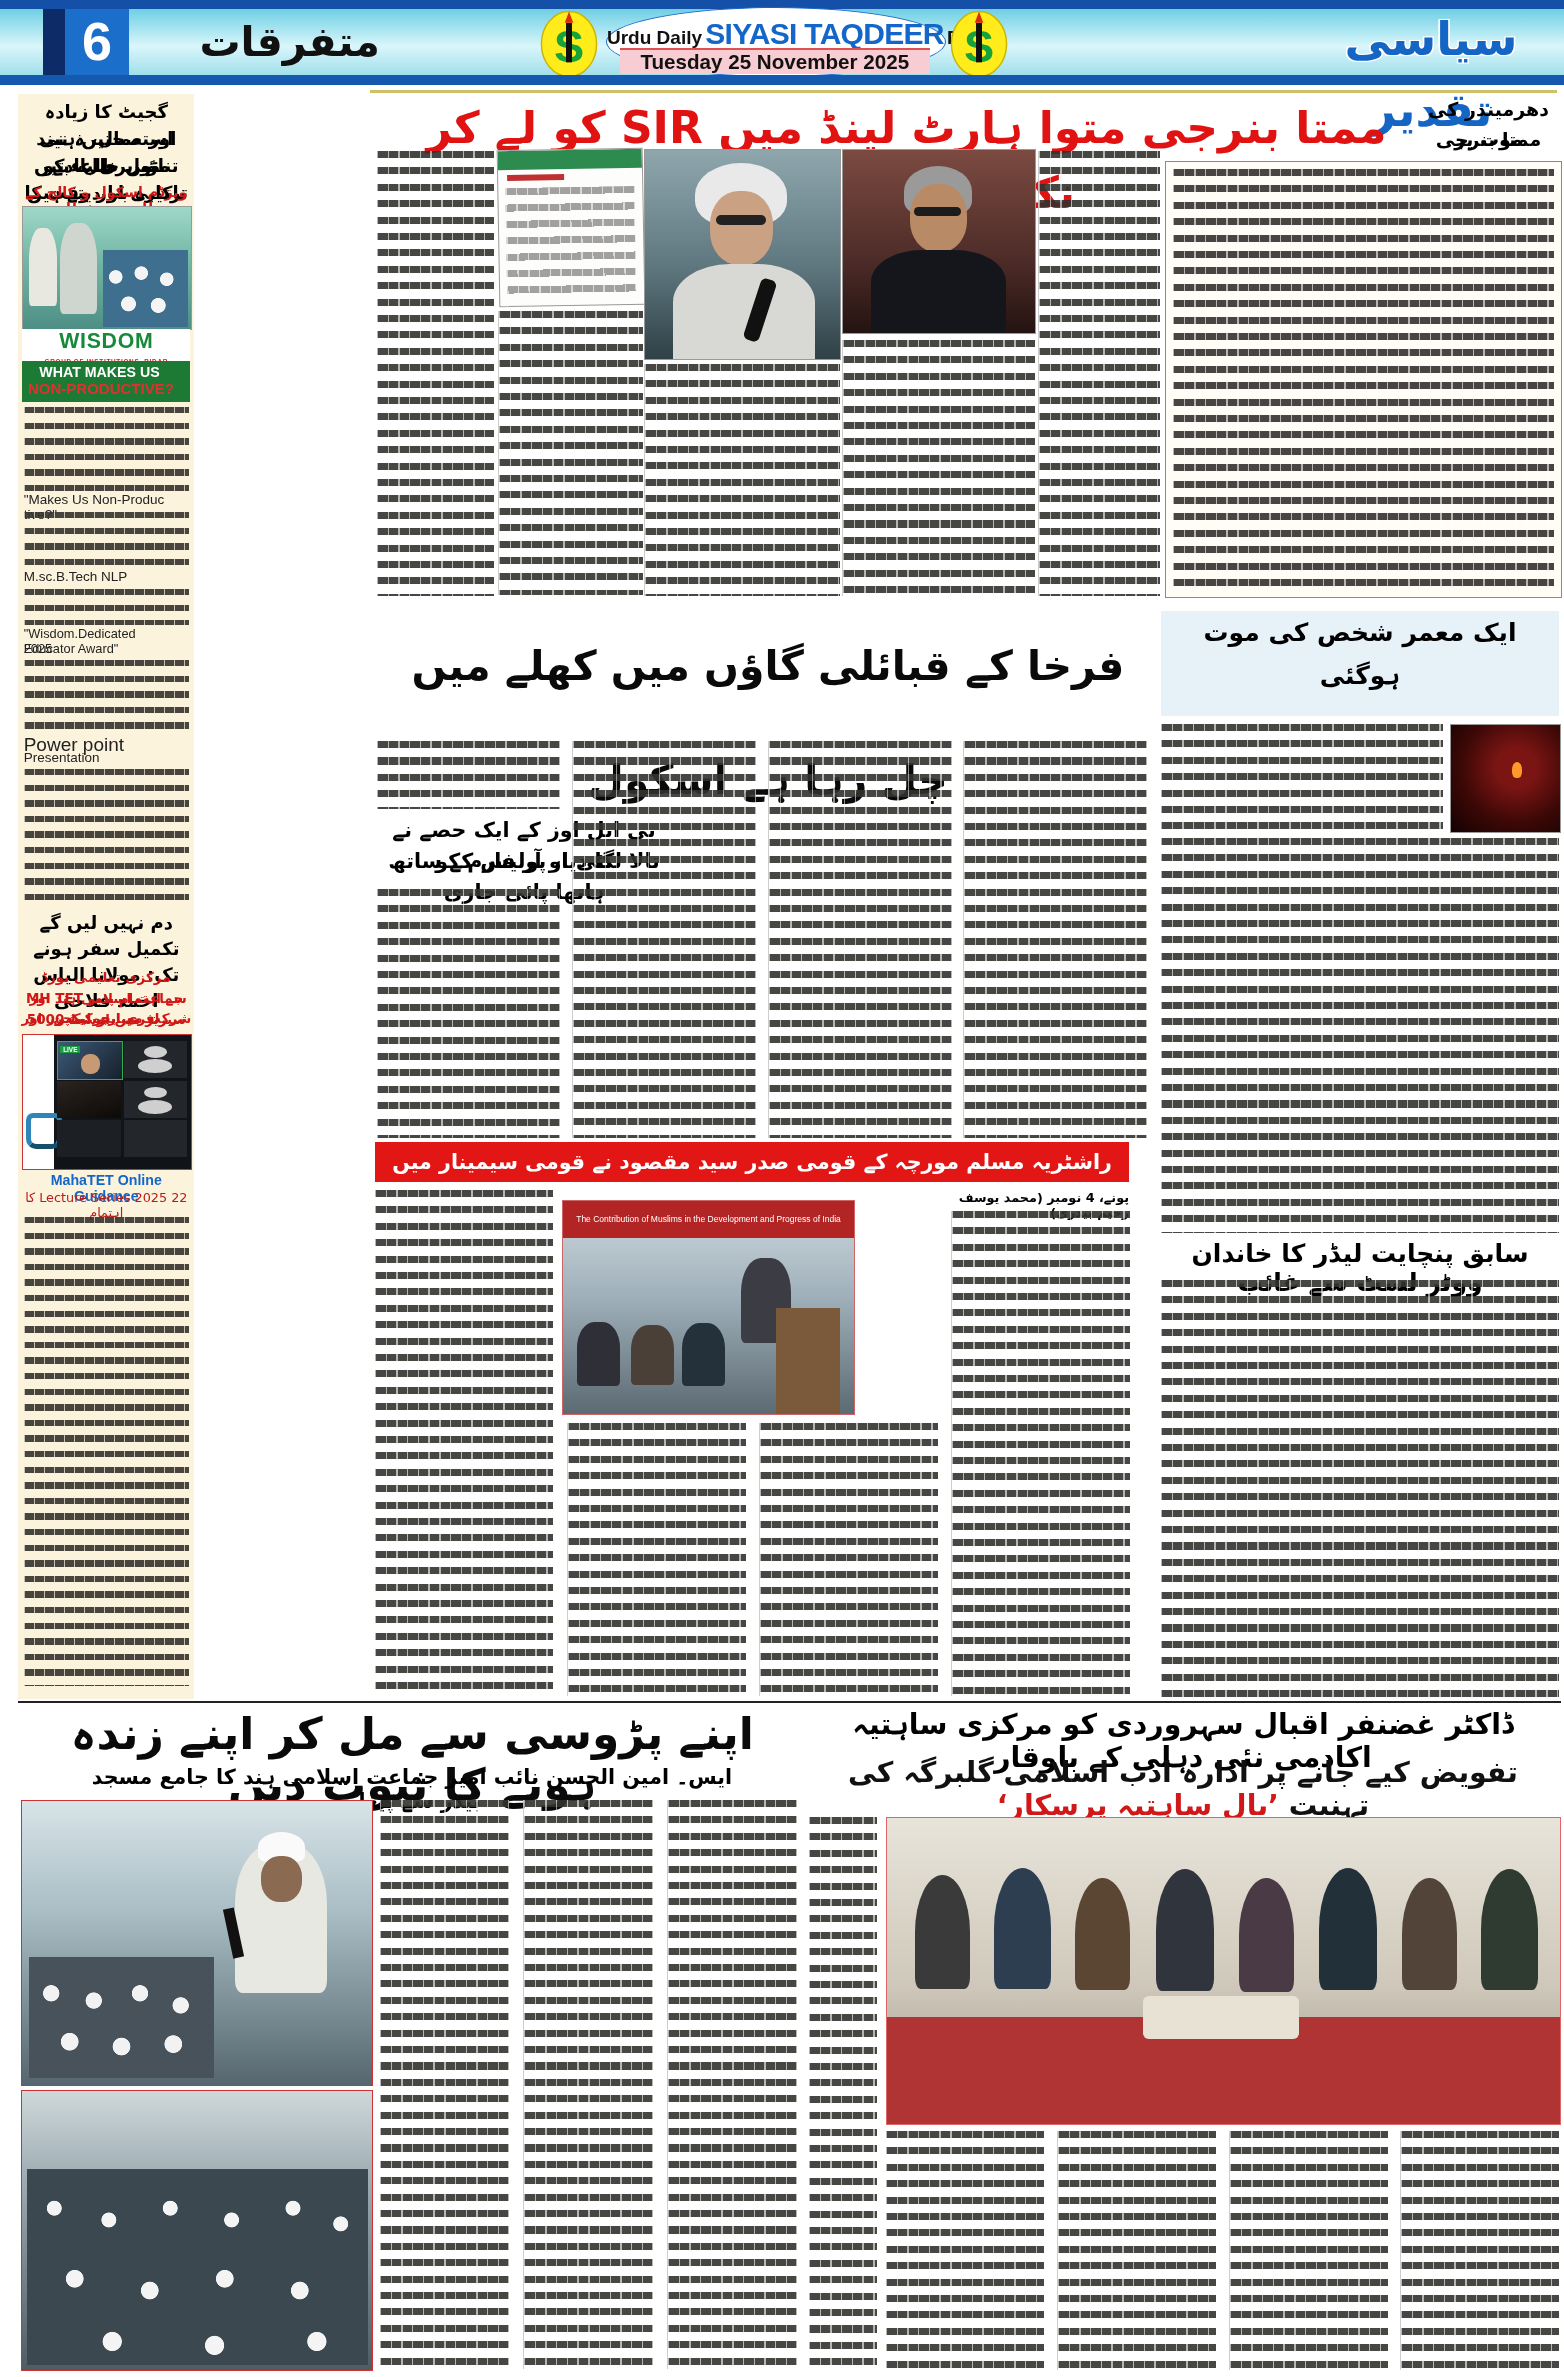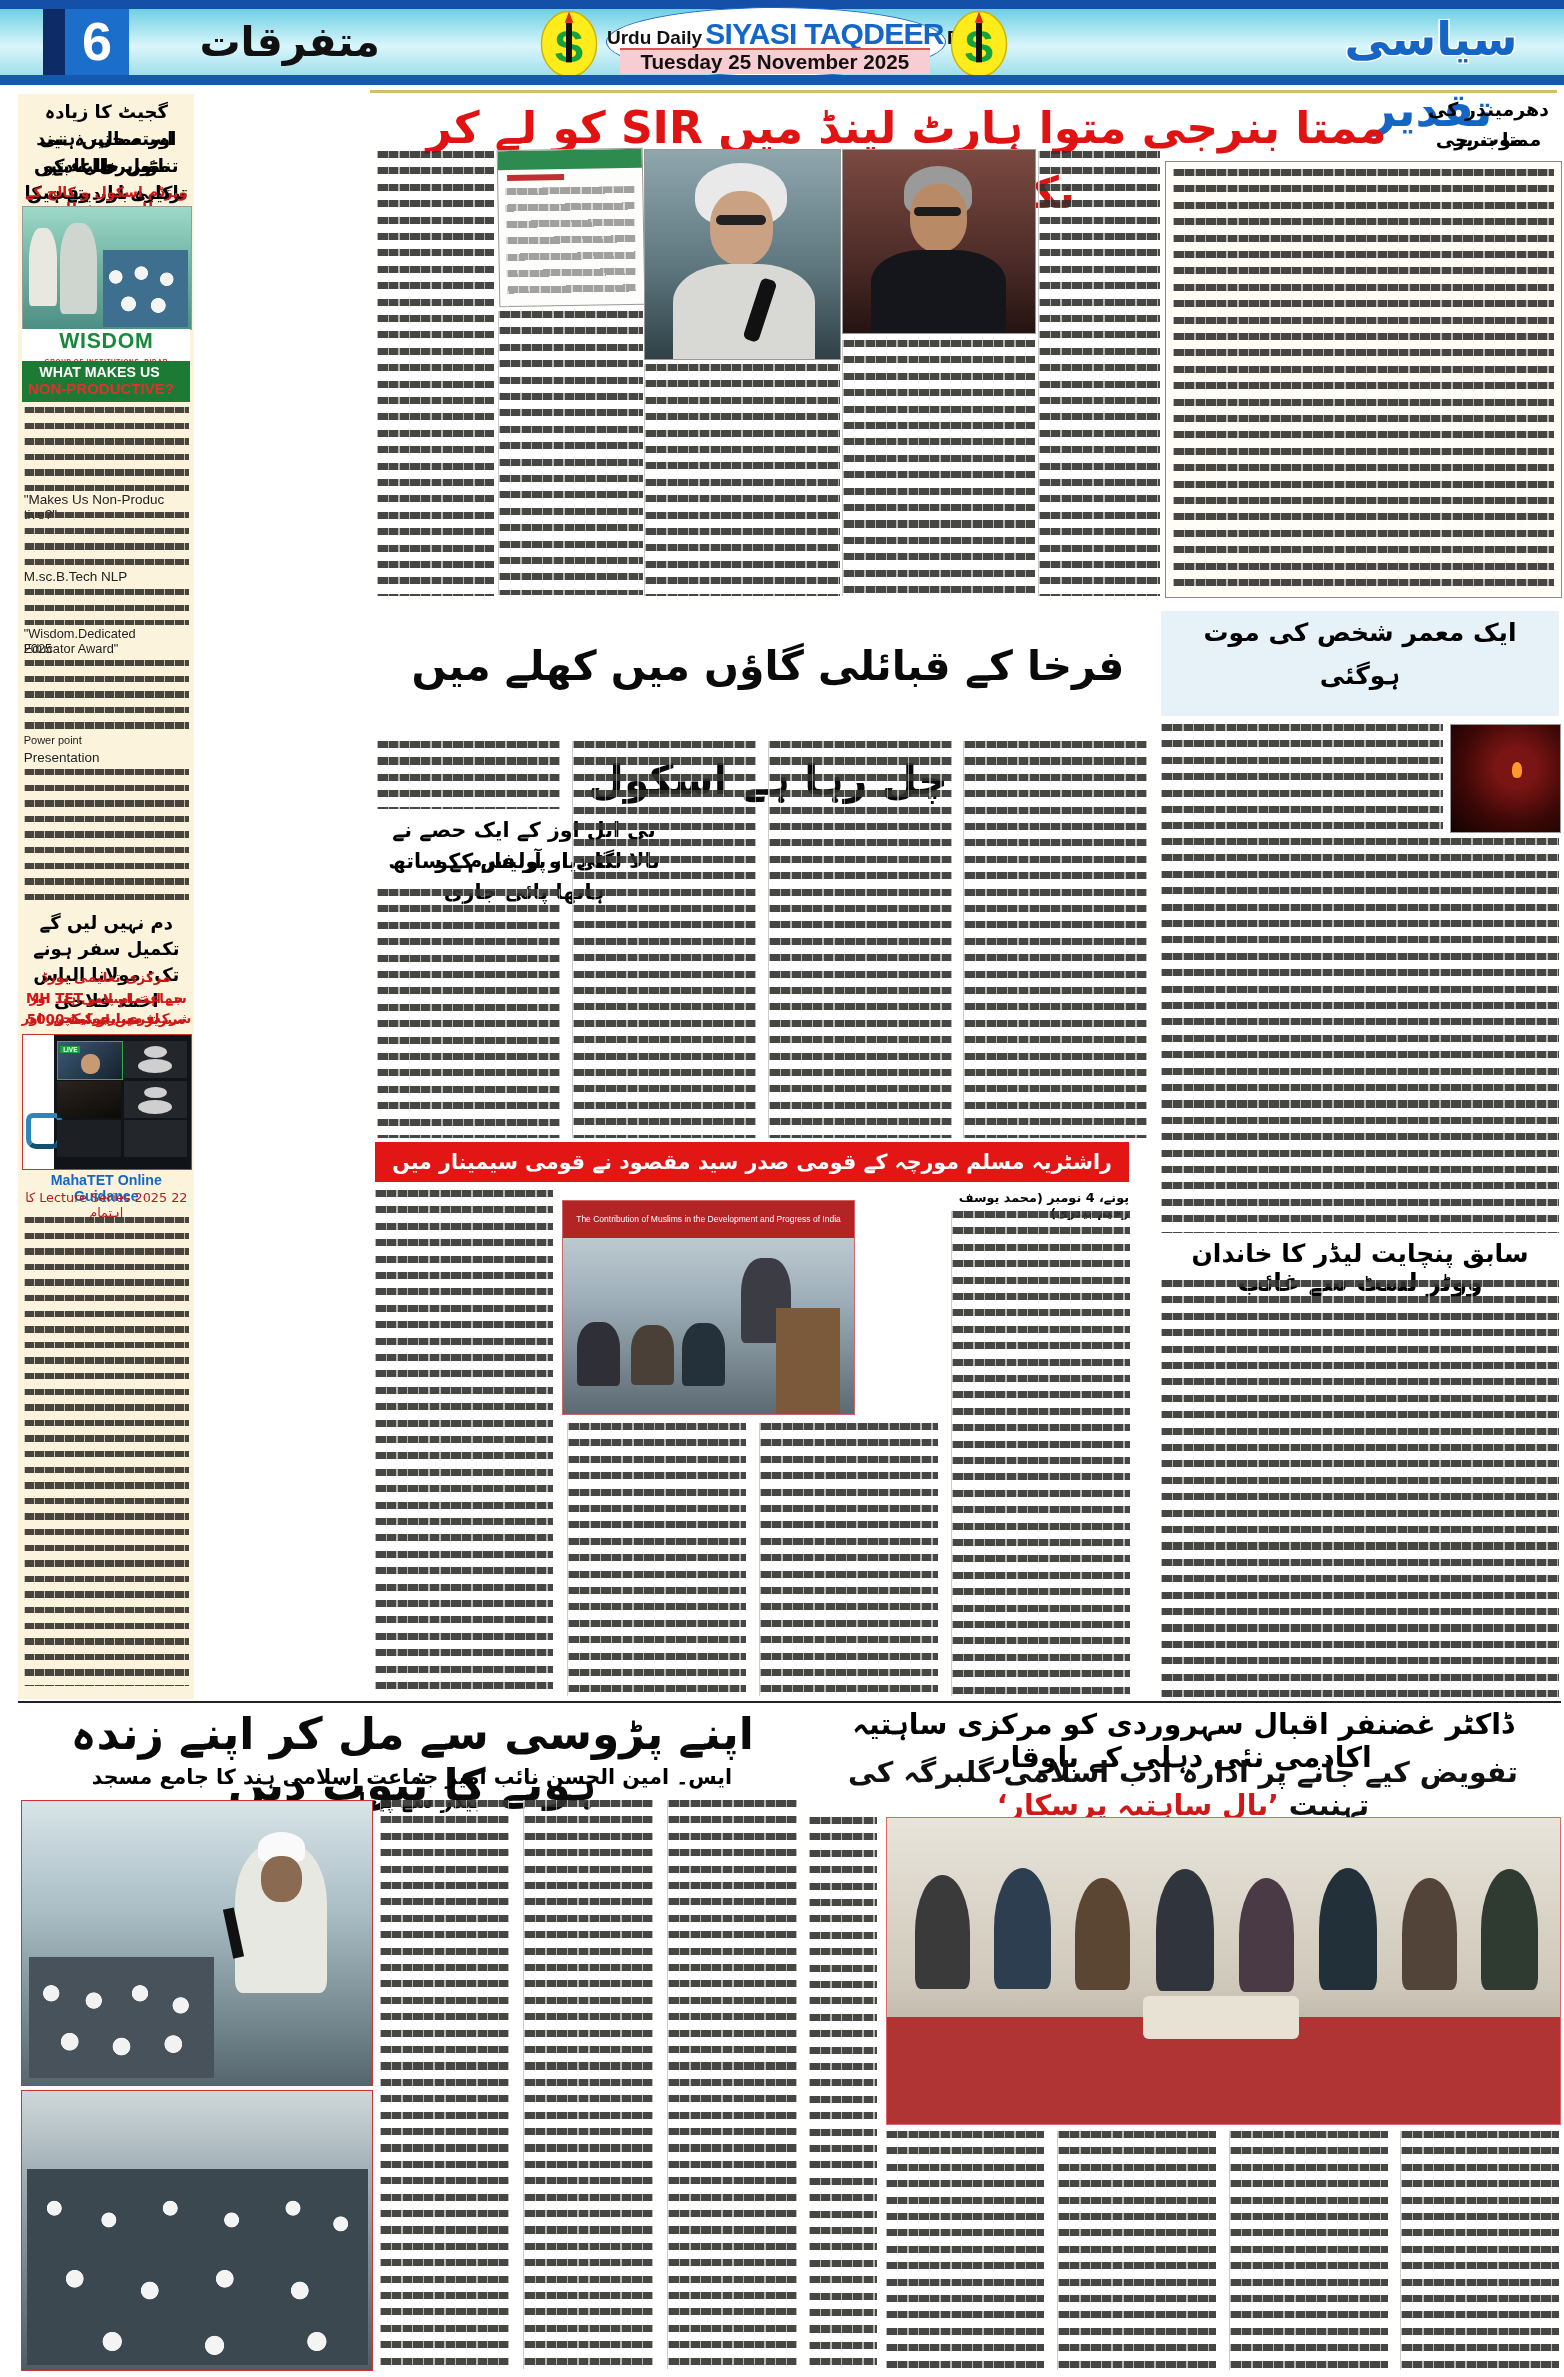--- a/index.html
+++ b/index.html
@@ -85,21 +85,21 @@
   </div>
 
   <div class="abs stripes-c" style="left:5.7px;top:313px;width:165px;height:84px;"></div>
   <div class="abs" style="left:5.7px;top:398px;width:165px;font-size:13.5px;color:#222;">"Makes Us Non-Produc tive?"</div>
   <div class="abs stripes-c" style="left:5.7px;top:418px;width:165px;height:55px;"></div>
   <div class="abs" style="left:5.7px;top:475px;width:165px;font-size:13.5px;color:#222;">M.sc.B.Tech NLP</div>
   <div class="abs stripes-c" style="left:5.7px;top:495px;width:165px;height:36px;"></div>
   <div class="abs" style="left:5.7px;top:532px;width:165px;font-size:12.8px;color:#222;">"Wisdom.Dedicated Educator Award"</div>
   <div class="abs" style="left:5.7px;top:547px;width:165px;font-size:12.8px;color:#222;">2025</div>
   <div class="abs stripes-c" style="left:5.7px;top:566px;width:165px;height:73px;"></div>
-  <div class="abs" style="left:5.7px;top:640px;width:165px;font-size:11px;color:#222;">Power point</div>
+  <div class="abs" style="left:5.7px;top:640px;width:165px;font-size:19px;color:#222;">Power point</div>
   <div class="abs" style="left:5.7px;top:656px;width:165px;font-size:13.5px;color:#222;">Presentation</div>
   <div class="abs stripes-c" style="left:5.7px;top:675px;width:165px;height:135px;"></div>
 
   <div class="abs urdu ctr" style="left:2.8px;top:816px;width:171px;font-size:18px;font-weight:bold;line-height:26px;">دم نہیں لیں گے تکمیل سفر ہونے تک: مولانا الیاس احمد فلاحی</div>
   <div class="abs urdu ctr" style="left:2.8px;top:873px;width:171px;font-size:13.5px;font-weight:bold;color:#d01818;line-height:20.6px;">مرکزی تعلیمی بورڈ جماعت اسلامی ہند اور افری ایجوکیشن سوسائٹی کے اشتراک</div>
   <div class="abs urdu ctr" style="left:2.8px;top:894px;width:171px;font-size:13.5px;font-weight:bold;color:#d01818;line-height:20.6px;">سے اہتمام پذیر MH TET سیریز میں اوسط 5000 اساتذہ اور طلبہ کی</div>
   <div class="abs urdu ctr" style="left:2.8px;top:914px;width:171px;font-size:13.5px;font-weight:bold;color:#d01818;line-height:20.6px;">شرکت معیاری لیکچرز اور بے مثال سماجی خدمت کی مثال</div>
 
   <div class="abs photo" style="left:4.3px;top:940px;width:168px;height:134px;background:#101418;border:0.7px solid #c33;">
     <div class="abs" style="left:0;top:0;width:31px;height:134px;background:#ffffff;">

